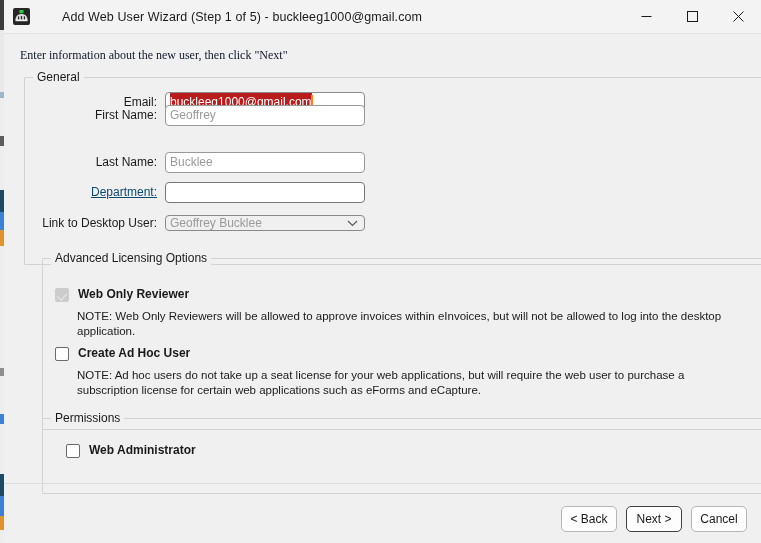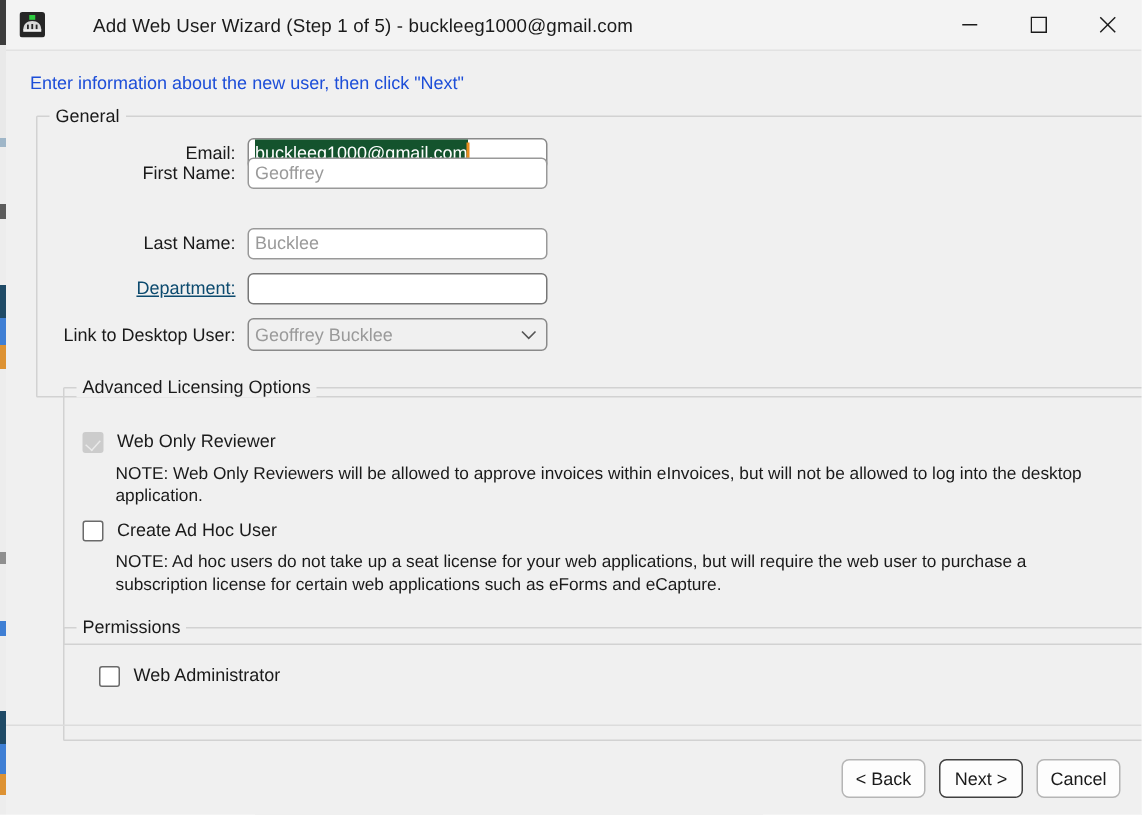--- a/index.html
+++ b/index.html
@@ -90,21 +90,22 @@
     right: 0;
     bottom: 0;
     background: #f0f0f0;
   }
 
   .intro {
     position: absolute;
     left: 16px;
     top: 14px;
     font-size: 12px;
-    color: #1d4ed8;
+    color: #0f172a;
+    font-family: Liberation Serif, serif;
   }
 
   
   .group {
     position: absolute;
     border: 1px solid #d2d2d2;
     border-radius: 1px;
     background: transparent;
   }
   .group > legend {
@@ -160,37 +161,37 @@
     outline: none;
     display: flex;
     align-items: center;
     overflow: hidden;
     white-space: nowrap;
   }
   .tbox.ghost { color: #9a9a9a; border-color: #999; }
   .tbox.empty { border-color: #777; }
 
   .sel {
-    background: #14532d;
+    background: #b91c1c;
     color: #ffffff;
     padding: 1px 0 1px 0;
     display: inline-block;
   }
   .caret {
     display: inline-block;
     width: 2px;
     height: 14px;
     background: #e88b1e;
     vertical-align: middle;
     margin-left: -1px;
   }
 
   .combo {
     width: 200px;
-    height: 22px;
+    height: 16px;
     box-sizing: border-box;
     border: 1px solid #8a8a8a;
     border-radius: 4px;
     background: #f0f0f0;
     font-size: 12px;
     color: #9a9a9a;
     padding: 0 4px;
     display: flex;
     align-items: center;
     justify-content: space-between;
@@ -233,20 +234,21 @@
     border: solid #eaeaea;
     border-width: 0 1.6px 1.6px 0;
     transform: rotate(42deg);
   }
   .cblabel {
     font-size: 12px;
     color: #1a1a1a;
     margin-left: 9px;
     white-space: nowrap;
     line-height: 14px;
+    font-weight: bold;
   }
   .note {
     position: absolute;
     font-size: 11.5px;
     color: #1a1a1a;
     line-height: 15px;
   }
 
   
   .sep {

